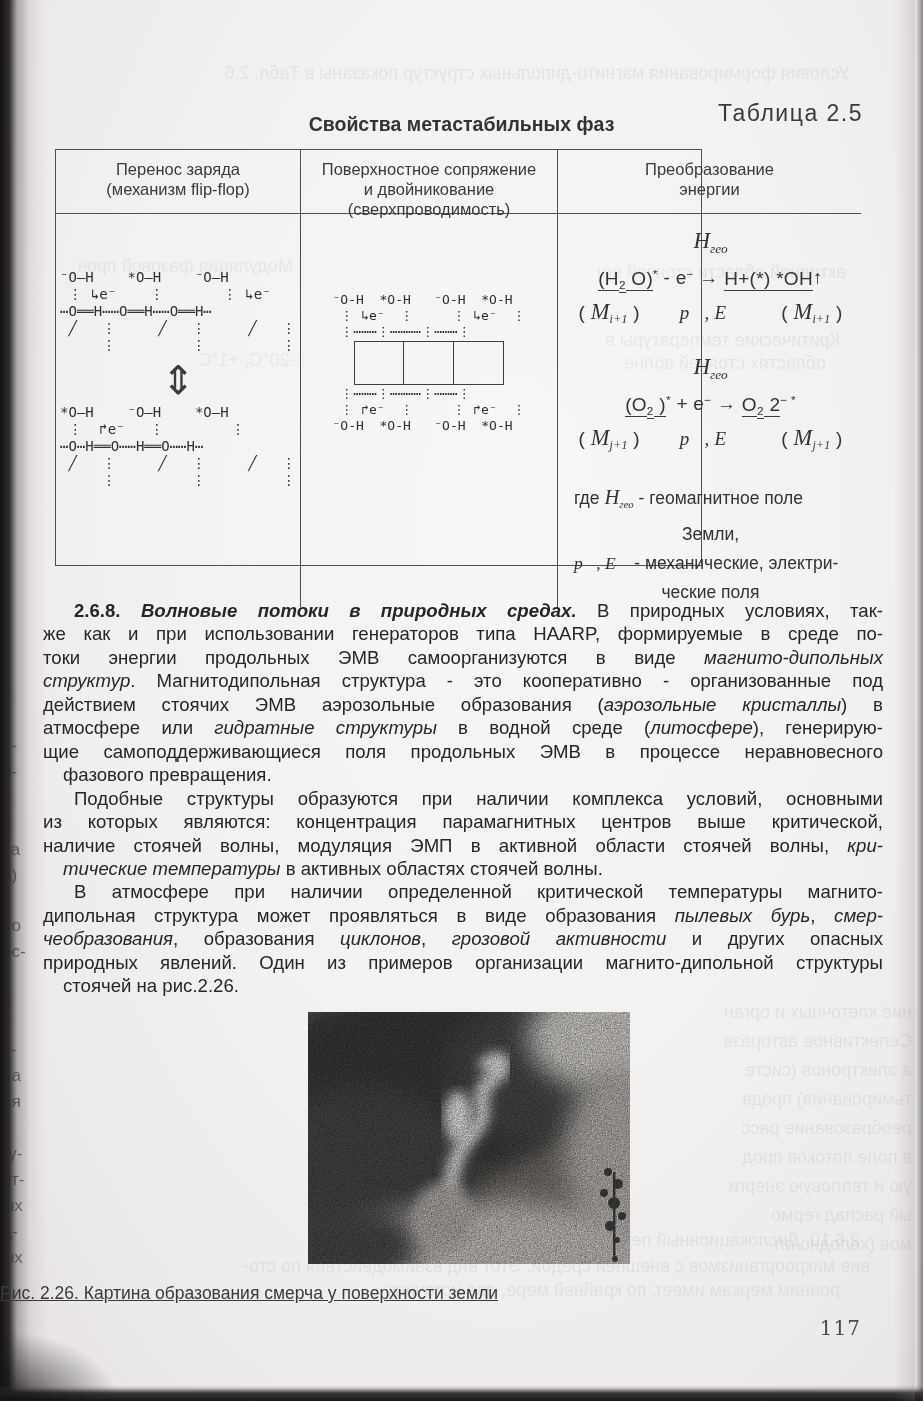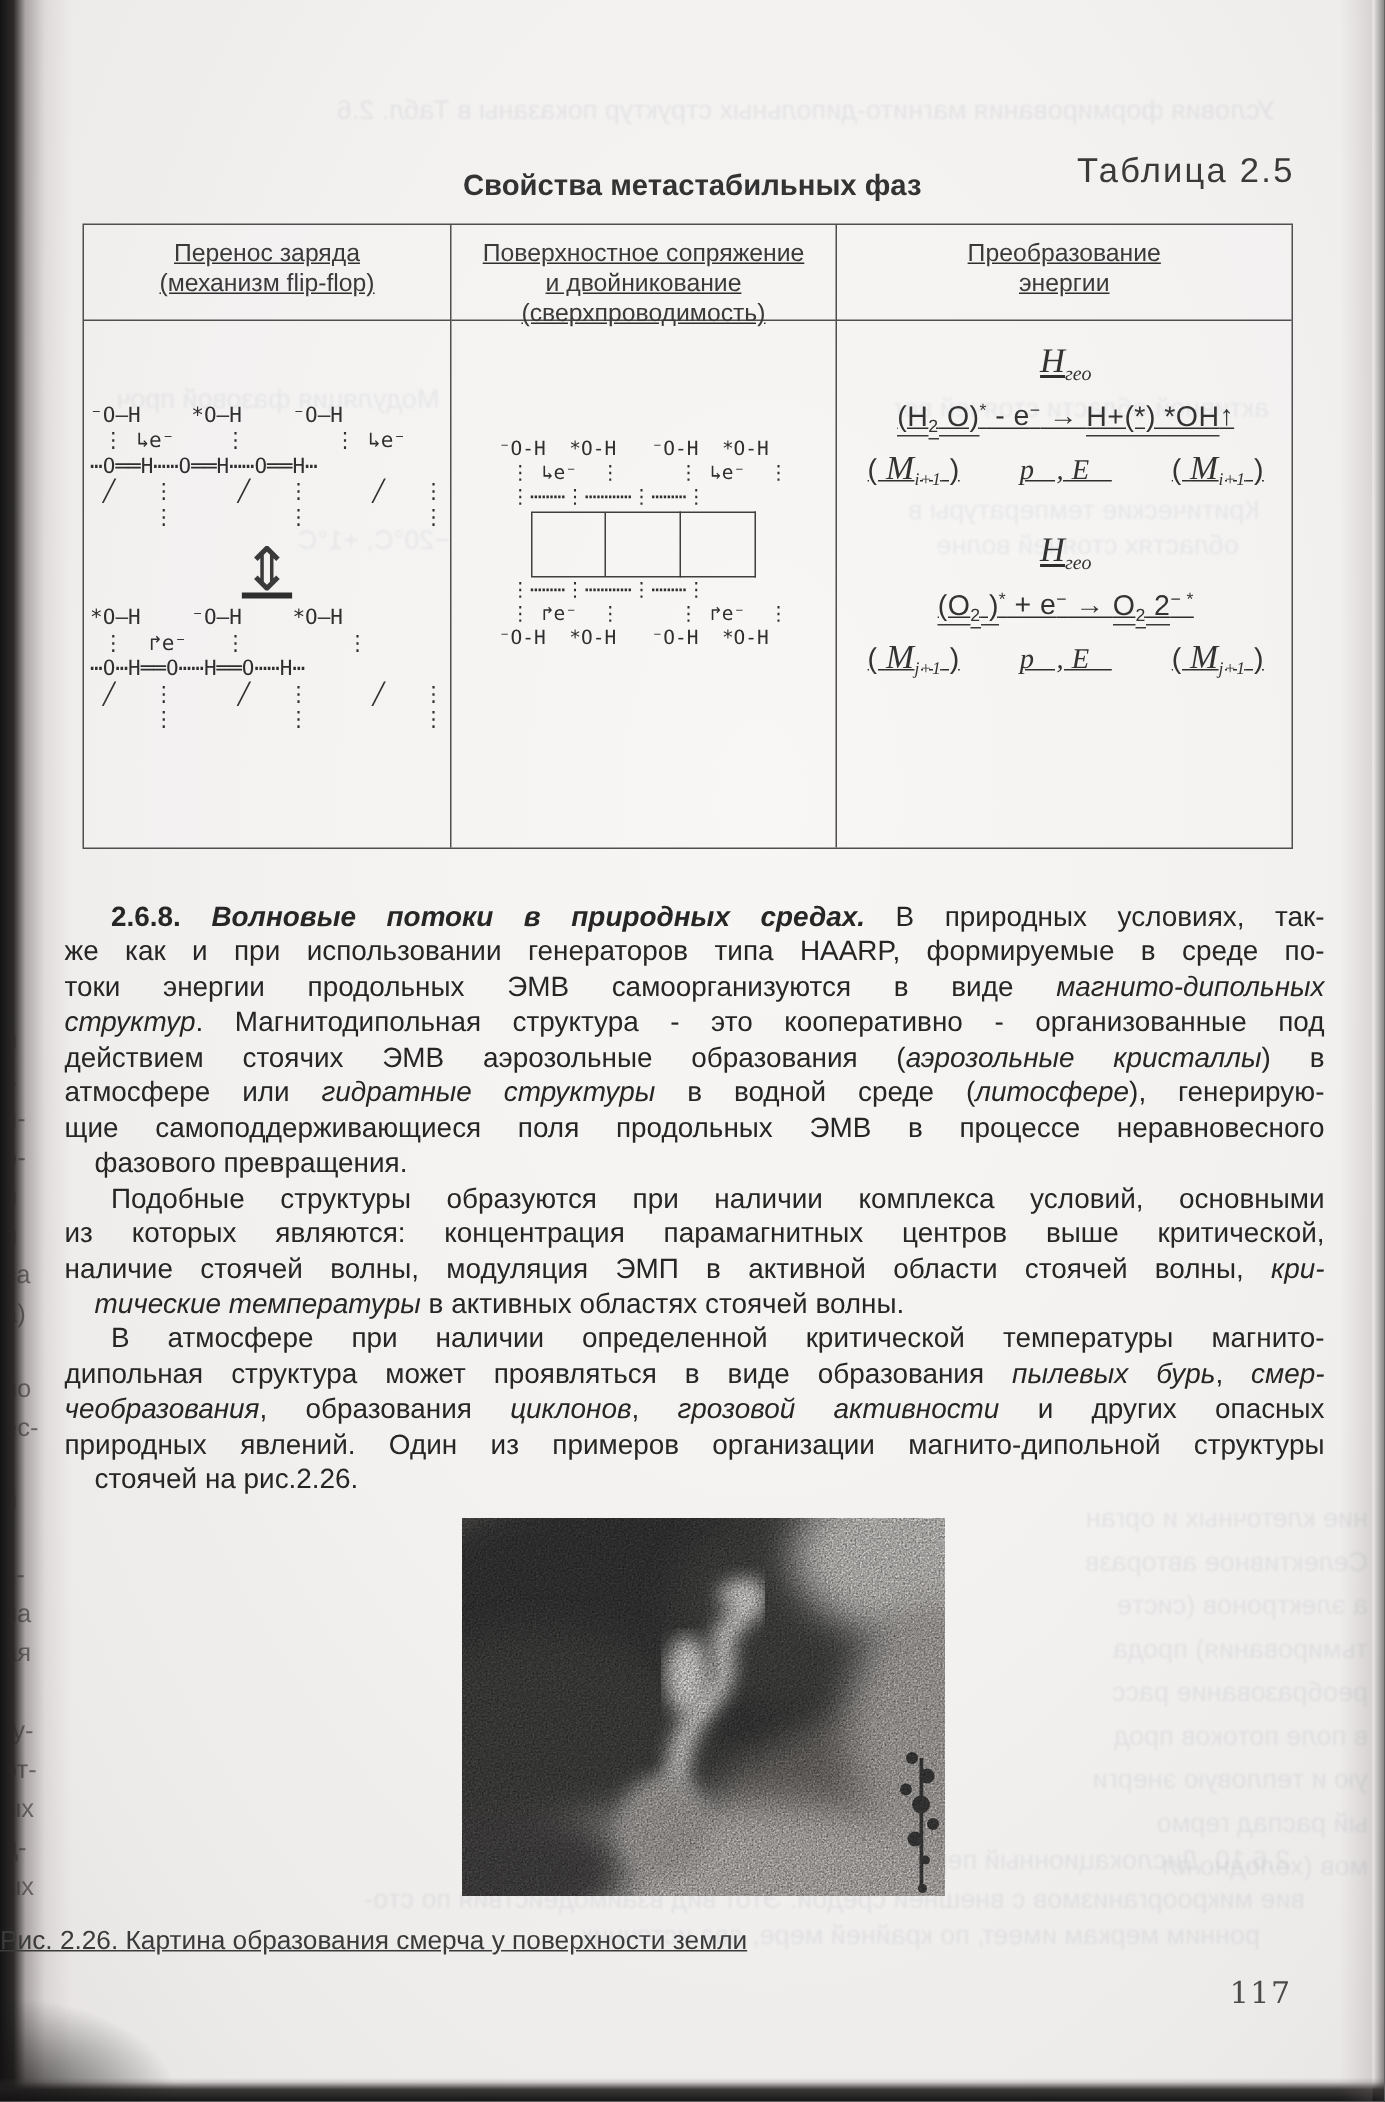--- a/index.html
+++ b/index.html
@@ -19,23 +19,23 @@
     background:radial-gradient(ellipse at 0% 100%,rgba(20,18,18,.8),rgba(20,18,18,0) 70%);}
   
   .bleed{position:absolute;transform:scaleX(-1);opacity:.15;color:#86929c;
     font-size:18px;white-space:nowrap;overflow:hidden;filter:blur(.7px);}
   .mfrag{position:absolute;font-size:17px;color:#4e4e4e;opacity:.85;}
   
   .tbl-label{position:absolute;left:718px;top:100px;font-size:23px;letter-spacing:1.5px;color:#3a3a3a;}
   .tbl-title{position:absolute;left:0;top:113px;width:923px;text-align:center;
     font-weight:bold;font-size:19.5px;color:#333;}
   
-  .mtable{position:absolute;left:55px;top:149px;width:807px;height:417px;
+  .mtable{position:absolute;left:55px;top:149px;width:647px;height:417px;
     border:1.6px solid #4f4f4f;box-sizing:border-box;display:grid;
-    grid-template-columns:245px 257px 303px;grid-template-rows:64px 1fr;background:rgba(255,255,255,.12);text-decoration:underline;}
+    grid-template-columns:245px 257px 303px;grid-template-rows:64px 1fr;background:rgba(255,255,255,.12);}
   .th{border-bottom:1.6px solid #4f4f4f;text-align:center;font-size:16.5px;line-height:20px;
     padding-top:9px;white-space:pre-line;color:#3a3a3a;box-sizing:border-box;}
   .b-r{border-right:1.6px solid #4f4f4f;}
   .td{box-sizing:border-box;position:relative;}
   pre.diag{font-family:"DejaVu Sans Mono","DejaVu Sans",monospace;font-size:14px;line-height:17px;
     margin:0;color:#2f2f2f;text-align:left;display:inline-block;}
   .td1{text-align:center;padding-top:55px;}
   .updown{font-size:40px;line-height:40px;color:#3a3a3a;margin:6px 0 4px 0;
     font-family:"DejaVu Sans",sans-serif;}
   .td2{text-align:center;padding-top:78px;}
@@ -171,20 +171,26 @@
 ⁻O-H  *O-H   ⁻O-H  *O-H</pre>
     </div>
 
     <div class="td td3">
       <div class="hgeo"><span>H</span><span class="sub">гео</span></div>
       <div class="fline"><span class="u">(H</span><span class="sub u">2</span><span class="u"> O)</span><span class="sup">*</span><span> - e</span><span class="sup">−</span><span> → </span><span class="u">H+(*) *OH</span><span>↑</span></div>
       <div class="fline mline"><span>( </span><span class="ser i mbig">M</span><span class="ser i sub">i+1</span><span> )</span><span class="gap"></span><span class="ser i">p⃗, E⃗</span><span class="gap"></span><span>( </span><span class="ser i mbig">M</span><span class="ser i sub">i+1</span><span> )</span></div>
       <div class="hgeo sp2"><span>H</span><span class="sub">гео</span></div>
       <div class="fline"><span class="u">(O</span><span class="sub u">2</span><span class="u"> )</span><span class="sup">*</span><span> + e</span><span class="sup">−</span><span>  →  </span><span class="u">O</span><span class="sub u">2</span><span class="u"> 2</span><span class="sup">− *</span></div>
       <div class="fline mline"><span>( </span><span class="ser i mbig">M</span><span class="ser i sub">j+1</span><span> )</span><span class="gap"></span><span class="ser i">p⃗, E⃗</span><span class="gap"></span><span>( </span><span class="ser i mbig">M</span><span class="ser i sub">j+1</span><span> )</span></div>
+      <div class="where">
+        <div class="wl"><span>где  </span><span class="ser i mbig">H</span><span class="ser i sub">гео</span><span>  - геомагнитное поле</span></div>
+        <div class="wc"><span>Земли,</span></div>
+        <div class="wl"><span class="ser i">p⃗, E⃗</span><span>  - механические, электри-</span></div>
+        <div class="wc"><span>ческие поля</span></div>
+      </div>
     </div>
   </div>
 
   <div class="bodytext">
     <div class="line ind"><span class="b">2.6.8. </span><span class="b i">Волновые потоки в природных средах.</span><span> В природных условиях, так-</span></div>
     <div class="line"><span>же как и при использовании генераторов типа HAARP, формируемые в среде по-</span></div>
     <div class="line"><span>токи энергии продольных ЭМВ самоорганизуются в виде </span><span class="i">магнито-дипольных</span></div>
     <div class="line"><span class="i">структур</span><span>. Магнитодипольная структура - это кооперативно - организованные под</span></div>
     <div class="line"><span>действием стоячих ЭМВ аэрозольные образования (</span><span class="i">аэрозольные кристаллы</span><span>) в</span></div>
     <div class="line"><span>атмосфере или </span><span class="i">гидратные структуры</span><span> в водной среде (</span><span class="i">литосфере</span><span>), генерирую-</span></div>

